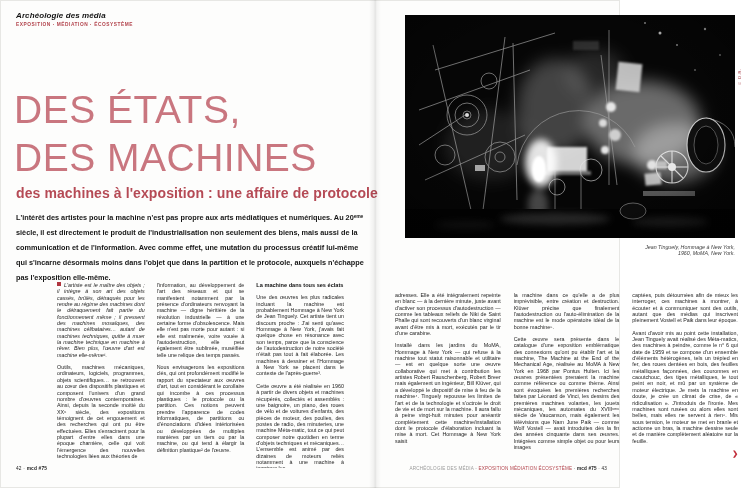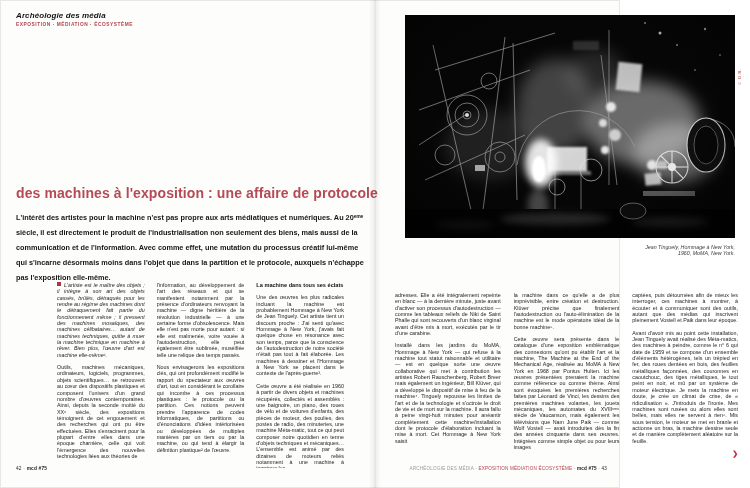--- a/index.html
+++ b/index.html
@@ -47,20 +47,24 @@
 </head>
 <body>
 
 <div class="spread">
 
   <div class="kicker">
     <div class="kicker-title">Archéologie des média</div>
     <div class="kicker-tagline">EXPOSITION · MÉDIATION · ÉCOSYSTÈME</div>
   </div>
 
+  <div class="headline">
+    <div>DES ÉTATS,</div>
+    <div>DES MACHINES</div>
+  </div>
   <div class="deck">des machines à l'exposition : une affaire de protocole</div>
 
   <div class="standfirst">L'intérêt des artistes pour la machine n'est pas propre aux arts médiatiques et numériques. Au 20ᵉᵐᵉ siècle, il est directement le produit de l'industrialisation non seulement des biens, mais aussi de la communication et de l'information. Avec comme effet, une mutation du processus créatif lui-même qui s'incarne désormais moins dans l'objet que dans la partition et le protocole, auxquels n'échappe pas l'exposition elle-même.</div>
 
   <div class="cols lcols">
     <div class="col">
       <p class="quote"><span class="qmark"></span><span>L'artiste est le maître des objets ; il intègre à son art des objets cassés, brûlés, détraqués pour les rendre au régime des machines dont le détraquement fait partie du fonctionnement même ; il pressent des machines mosaïques, des machines célibataires… autant de machines techniques, quitte à muer la machine technique en machine à rêver. Bien plus, l'œuvre d'art est machine elle-même¹.</span></p>
       <p>Outils, machines mécaniques, ordinateurs, logiciels, programmes, objets scientifiques… se retrouvent au cœur des dispositifs plastiques et composent l'univers d'un grand nombre d'œuvres contemporaines. Ainsi, depuis la seconde moitié du XXᵉ siècle, des expositions témoignent de cet engouement et des recherches qui ont pu être effectuées. Elles s'enracinent pour la plupart d'entre elles dans une époque charnière, celle qui voit l'émergence des nouvelles technologies liées aux théories de</p>
     </div>
     <div class="col">

